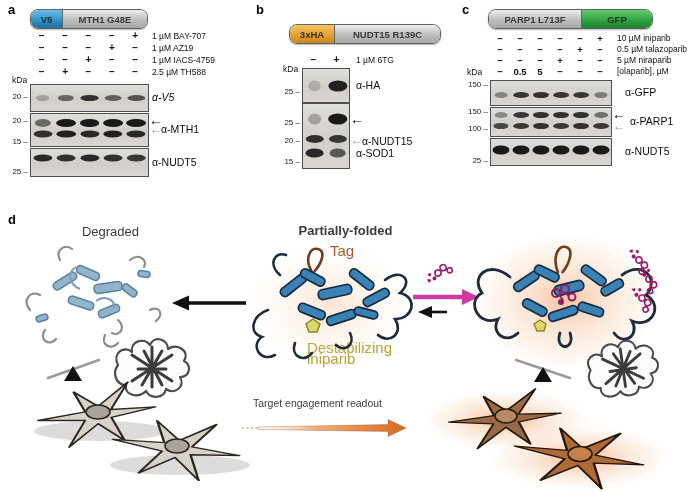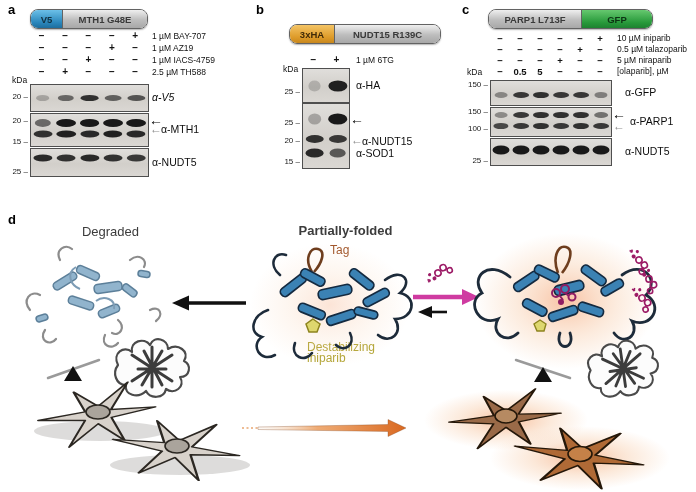--- a/index.html
+++ b/index.html
@@ -32,21 +32,21 @@
   .band{position:absolute;transform:translate(-50%,-50%);background:#191919;
         border-radius:50%;filter:blur(.7px);}
   .kda-marker{position:absolute;right:100%;margin-right:3px;transform:translateY(-50%);
               font-size:8px;white-space:nowrap;color:#1a1a1a;}
   .blot-arrow{position:absolute;left:100%;transform:translateY(-50%);font-weight:bold;line-height:1;}
   .blot-arrow.black{color:#000;font-size:14px;margin-left:1px;}
   .blot-arrow.gray{color:#8f8f8f;font-size:12px;margin-left:2px;}
   .ab-label{position:absolute;display:flex;align-items:center;font-size:10.5px;color:#0d0d0d;white-space:nowrap;}
   
   .d-title{position:absolute;font-size:13px;color:#3c3c3c;text-align:center;}
-  .d-note{position:absolute;font-size:12px;line-height:11px;}
+  .d-note{position:absolute;font-size:15px;line-height:11px;}
   .note-tag{color:#a0552a;}
   .note-mut{color:#b1a433;}
   .note-readout{color:#3f3f3f;font-size:10.5px;}
 </style>
 </head>
 <body>
 
 <div class="fig">
 
   <span class="panel-label" style="left:8px;top:2px;">a</span>
@@ -251,20 +251,21 @@
   <span class="ab-label" style="left:625px;top:138px;height:26px;">α-NUDT5</span>
 
   <span class="panel-label" style="left:8px;top:212px;">d</span>
   <span class="d-title" style="left:58px;top:224px;width:105px;">Degraded</span>
   <span class="d-title" style="left:288px;top:223px;width:115px;font-weight:bold;">Partially-folded</span>
   <span class="d-note note-tag" style="left:330px;top:245px;">Tag</span>
   <span class="d-note note-mut" style="left:307px;top:342px;">
     <span>Destabilizing</span><br>
     <span>iniparib</span>
   </span>
+  <span class="d-note note-readout" style="left:253px;top:398px;">Target engagement readout</span>
 
   <svg class="abs" style="left:0;top:215px;" width="696" height="277" viewBox="0 0 696 277">
     <defs>
       <radialGradient id="glowGrad">
         <stop offset="0%" stop-color="#f6b088" stop-opacity="0.85"></stop>
         <stop offset="55%" stop-color="#f8cfae" stop-opacity="0.45"></stop>
         <stop offset="100%" stop-color="#f8cfae" stop-opacity="0"></stop>
       </radialGradient>
       <linearGradient id="orangeGrad" x1="0" y1="0" x2="1" y2="0">
         <stop offset="0%" stop-color="#f5e3d2" stop-opacity="0.2"></stop>

